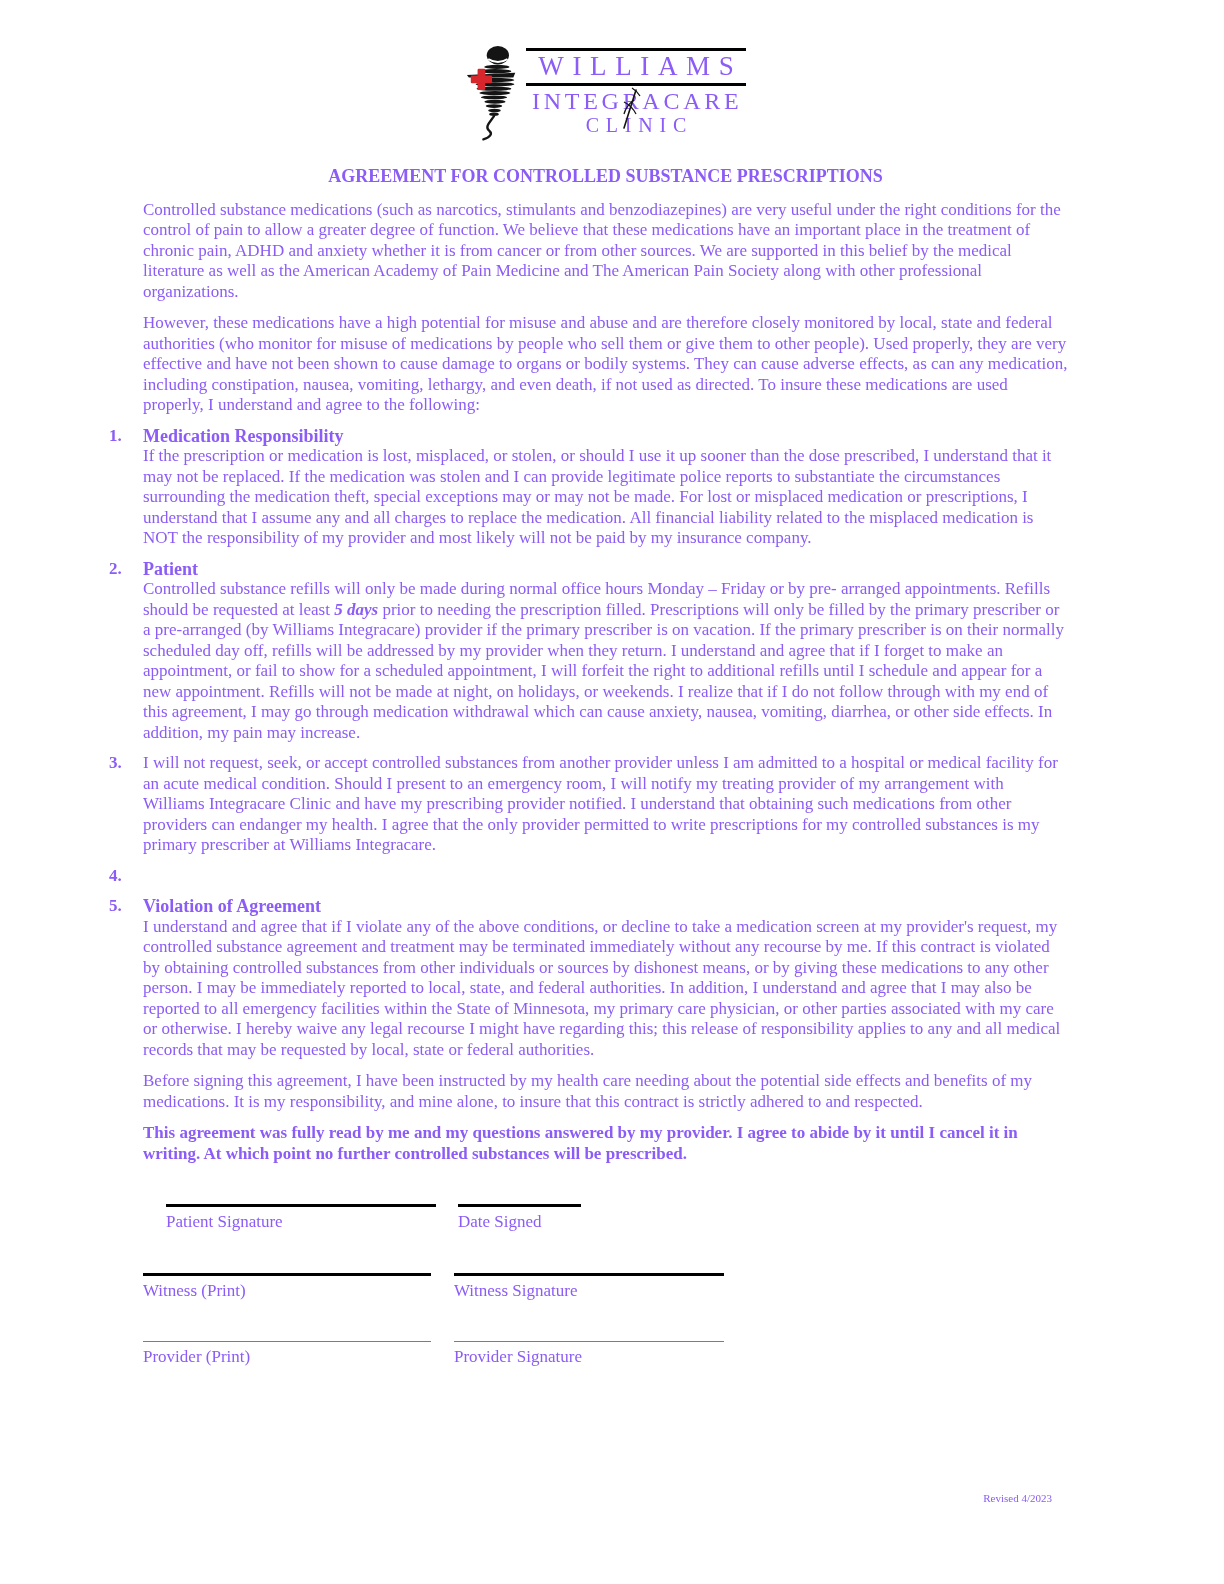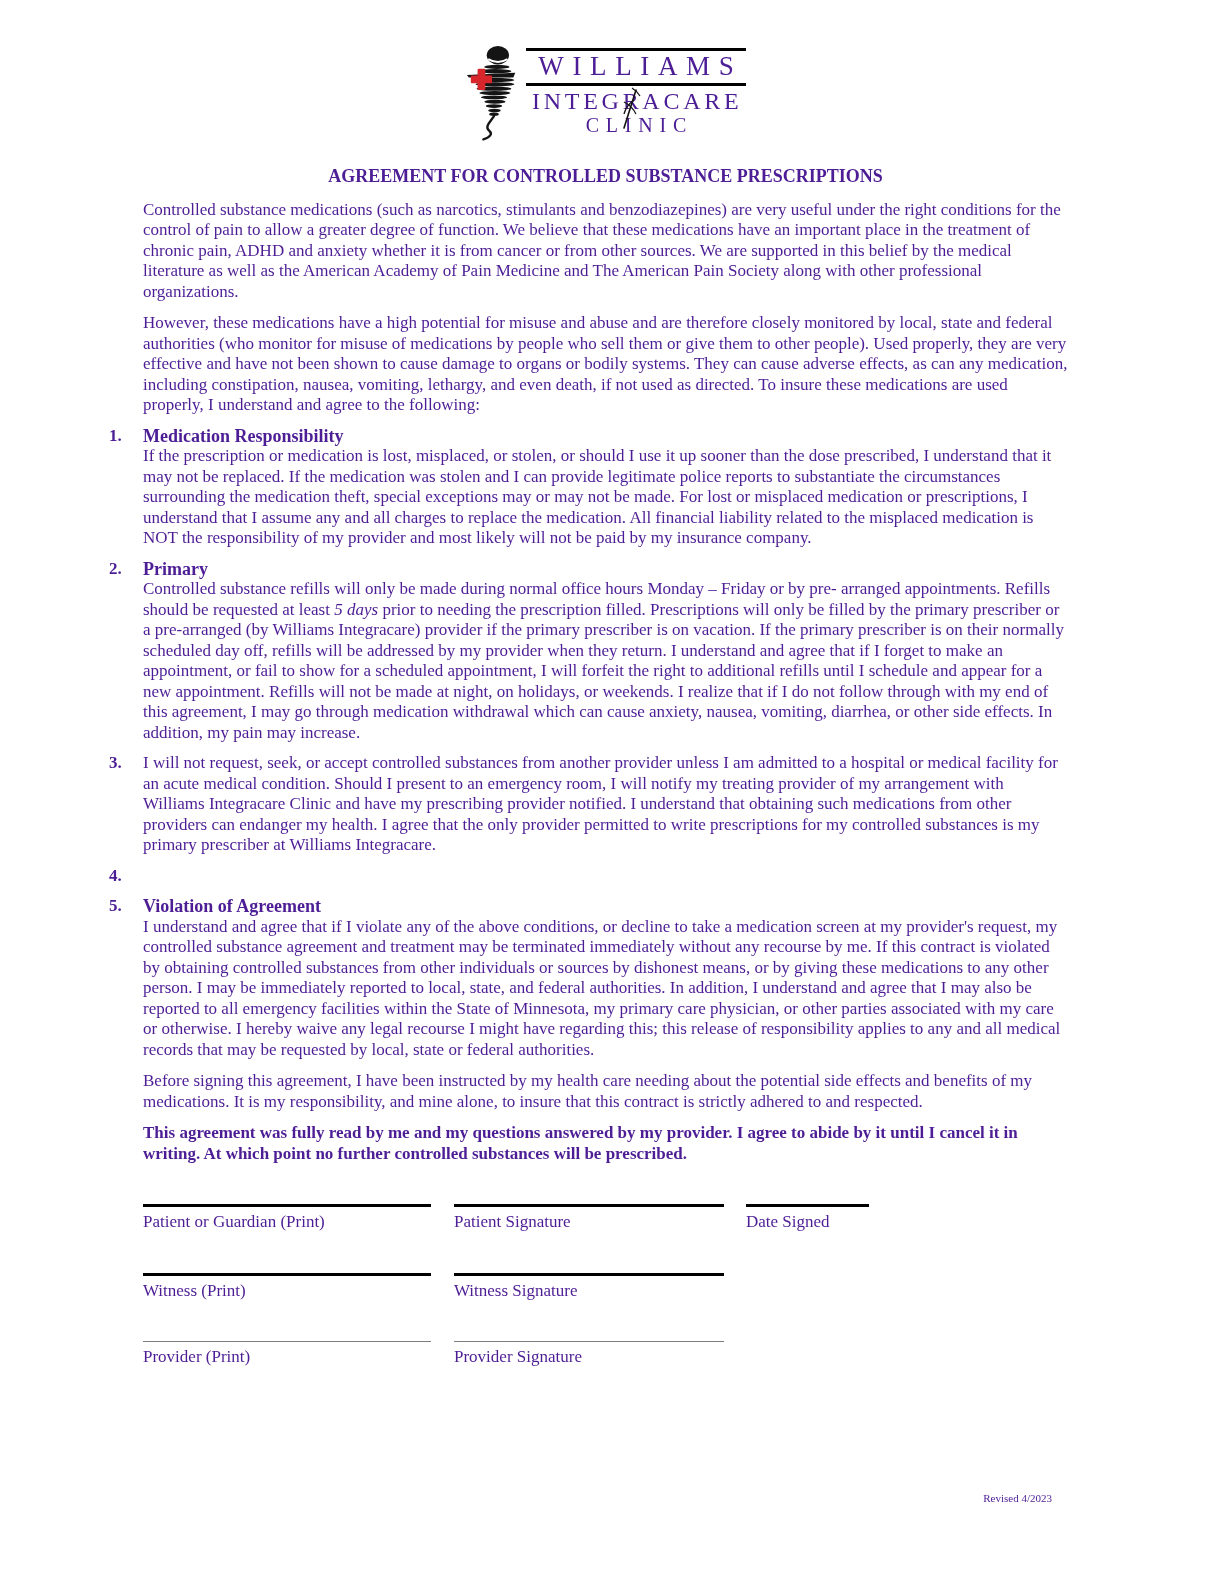--- a/index.html
+++ b/index.html
@@ -6,21 +6,21 @@
   html, body { margin: 0; padding: 0; background: #ffffff; }
   .page {
     position: relative;
     width: 1224px;
     height: 1584px;
     background: #ffffff;
     box-sizing: border-box;
     padding: 0 156px 0 143px;
     overflow: hidden;
     font-family: "Liberation Serif", "DejaVu Serif", serif;
-    color: #4c1d95;
+    color: #8b5cf6;
     font-size: 17px;
     line-height: 20.5px;
   }
   
   .logo-wrap {
     display: flex;
     justify-content: center;
     align-items: flex-start;
     padding-top: 44px;
     height: 100px;
@@ -42,21 +42,21 @@
     text-align: center;
     font-weight: bold;
     font-size: 18px;
     margin: 22px 0 0 0;
   }
   p.body-par { margin: 11px 0 0 0; }
   .section { display: grid; grid-template-columns: 36px 1fr; margin: 10px 0 0 -36px; }
   .section .sec-num { font-weight: bold; grid-column: 1; padding-left: 2px; }
   .section .sec-head { font-weight: bold; font-size: 18px; margin: 0; grid-column: 2; }
   .section .sec-body { grid-column: 2; margin: 0; }
-  .em-bold-italic { font-weight: normal; font-style: italic; }
+  .em-bold-italic { font-weight: bold; font-style: italic; }
   .closing-bold { font-weight: bold; }
   
   .sig-area { margin-top: 40px; }
   .sig-row { display: flex; margin-bottom: 40px; }
   .sig-field { box-sizing: border-box; }
   .sf-a { width: 288px; }
   .sf-b { width: 270px; margin-left: 23px; }
   .sf-c { width: 123px; margin-left: 22px; }
   .sig-line { height: 0; border-top: 3px solid #000; margin-bottom: 5px; }
   .sig-row.thin .sig-line { border-top: 1.5px solid #7d7d7d; }
@@ -119,21 +119,21 @@
   <p class="body-par">However, these medications have a high potential for misuse and abuse and are therefore closely monitored by local, state and federal authorities (who monitor for misuse of medications by people who sell them or give them to other people). Used properly, they are very effective and have not been shown to cause damage to organs or bodily systems. They can cause adverse effects, as can any medication, including constipation, nausea, vomiting, lethargy, and even death, if not used as directed. To insure these medications are used properly, I understand and agree to the following:</p>
 
   <section class="section">
     <div class="sec-num">1.</div>
     <h2 class="sec-head">Medication Responsibility</h2>
     <p class="sec-body">If the prescription or medication is lost, misplaced, or stolen, or should I use it up sooner than the dose prescribed, I understand that it may not be replaced. If the medication was stolen and I can provide legitimate police reports to substantiate the circumstances surrounding the medication theft, special exceptions may or may not be made. For lost or misplaced medication or prescriptions, I understand that I assume any and all charges to replace the medication. All financial liability related to the misplaced medication is NOT the responsibility of my provider and most likely will not be paid by my insurance company.</p>
   </section>
 
   <section class="section">
     <div class="sec-num">2.</div>
-    <h2 class="sec-head">Primary</h2>
+    <h2 class="sec-head">Patient</h2>
     <p class="sec-body"><span>Controlled substance refills will only be made during normal office hours Monday – Friday or by pre- arranged appointments. Refills should be requested at least </span><span class="em-bold-italic">5 days</span><span> prior to needing the prescription filled. Prescriptions will only be filled by the primary prescriber or a pre-arranged (by Williams Integracare) provider if the primary prescriber is on vacation. If the primary prescriber is on their normally scheduled day off, refills will be addressed by my provider when they return. I understand and agree that if I forget to make an appointment, or fail to show for a scheduled appointment, I will forfeit the right to additional refills until I schedule and appear for a new appointment. Refills will not be made at night, on holidays, or weekends. I realize that if I do not follow through with my end of this agreement, I may go through medication withdrawal which can cause anxiety, nausea, vomiting, diarrhea, or other side effects. In addition, my pain may increase.</span></p>
   </section>
 
   <section class="section">
     <div class="sec-num">3.</div>
     <p class="sec-body">I will not request, seek, or accept controlled substances from another provider unless I am admitted to a hospital or medical facility for an acute medical condition. Should I present to an emergency room, I will notify my treating provider of my arrangement with Williams Integracare Clinic and have my prescribing provider notified. I understand that obtaining such medications from other providers can endanger my health. I agree that the only provider permitted to write prescriptions for my controlled substances is my primary prescriber at Williams Integracare.</p>
   </section>
 
   <section class="section">
     <div class="sec-num">4.</div>
@@ -143,24 +143,20 @@
     <div class="sec-num">5.</div>
     <h2 class="sec-head">Violation of Agreement</h2>
     <p class="sec-body">I understand and agree that if I violate any of the above conditions, or decline to take a medication screen at my provider's request, my controlled substance agreement and treatment may be terminated immediately without any recourse by me. If this contract is violated by obtaining controlled substances from other individuals or sources by dishonest means, or by giving these medications to any other person. I may be immediately reported to local, state, and federal authorities. In addition, I understand and agree that I may also be reported to all emergency facilities within the State of Minnesota, my primary care physician, or other parties associated with my care or otherwise. I hereby waive any legal recourse I might have regarding this; this release of responsibility applies to any and all medical records that may be requested by local, state or federal authorities.</p>
   </section>
 
   <p class="body-par">Before signing this agreement, I have been instructed by my health care needing about the potential side effects and benefits of my medications. It is my responsibility, and mine alone, to insure that this contract is strictly adhered to and respected.</p>
   <p class="body-par closing-bold">This agreement was fully read by me and my questions answered by my provider. I agree to abide by it until I cancel it in writing. At which point no further controlled substances will be prescribed.</p>
 
   <div class="sig-area">
     <div class="sig-row">
-      <div class="sig-field sf-a">
-        <div class="sig-line"></div>
-        <div class="sig-label">Patient or Guardian (Print)</div>
-      </div>
       <div class="sig-field sf-b">
         <div class="sig-line"></div>
         <div class="sig-label">Patient Signature</div>
       </div>
       <div class="sig-field sf-c">
         <div class="sig-line"></div>
         <div class="sig-label">Date Signed</div>
       </div>
     </div>
 

